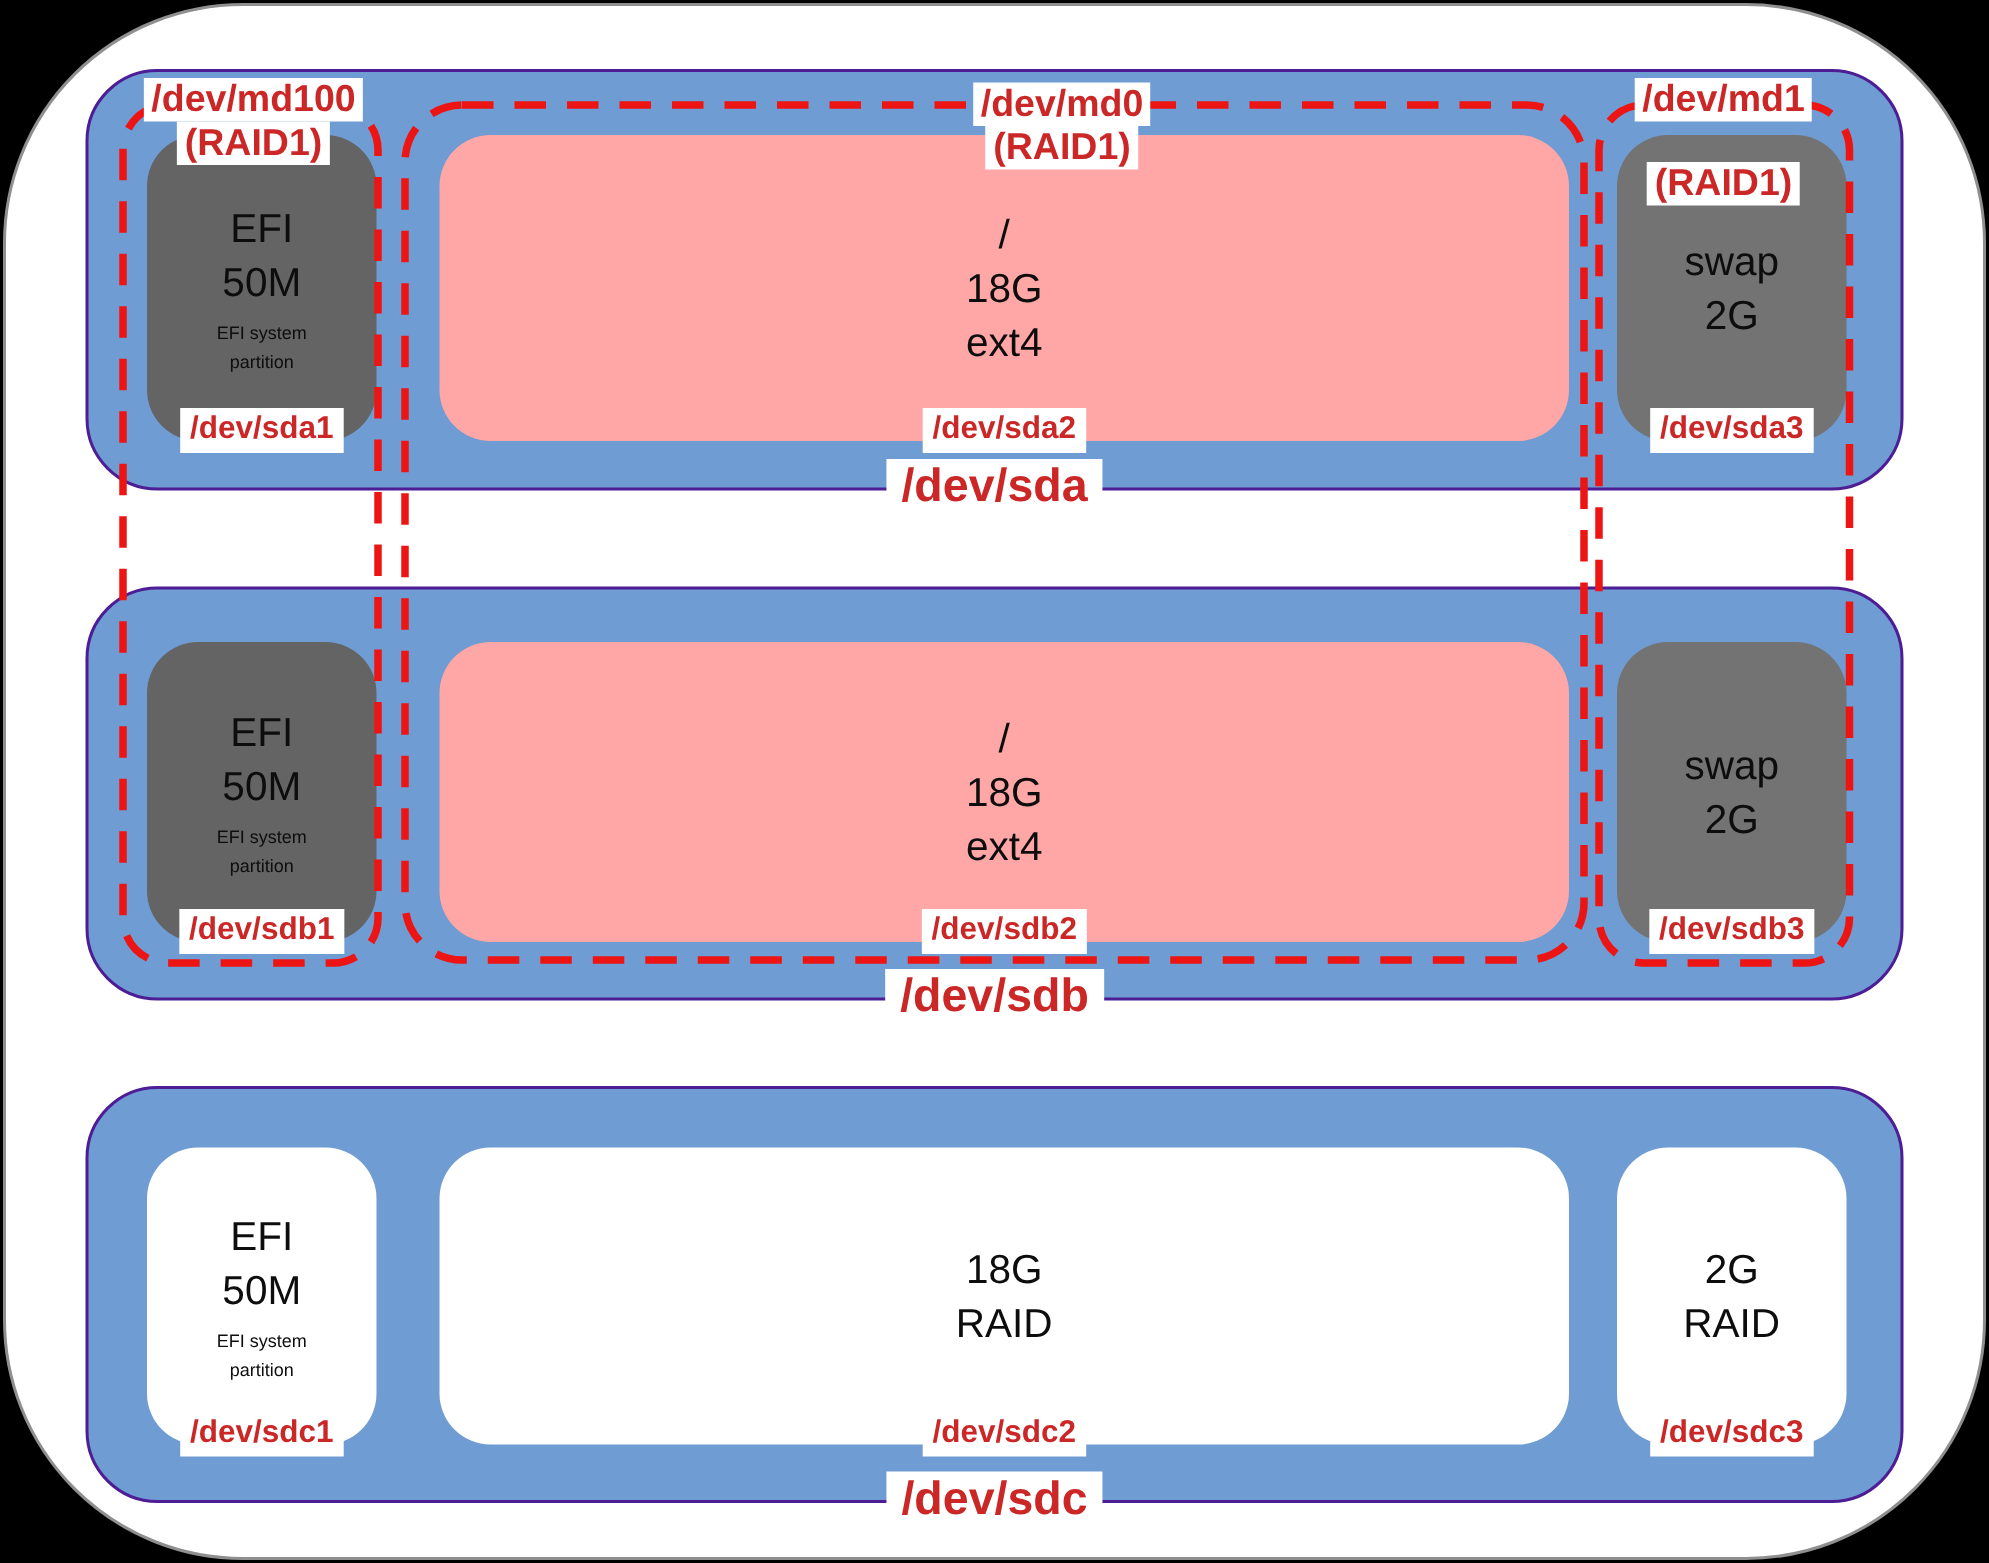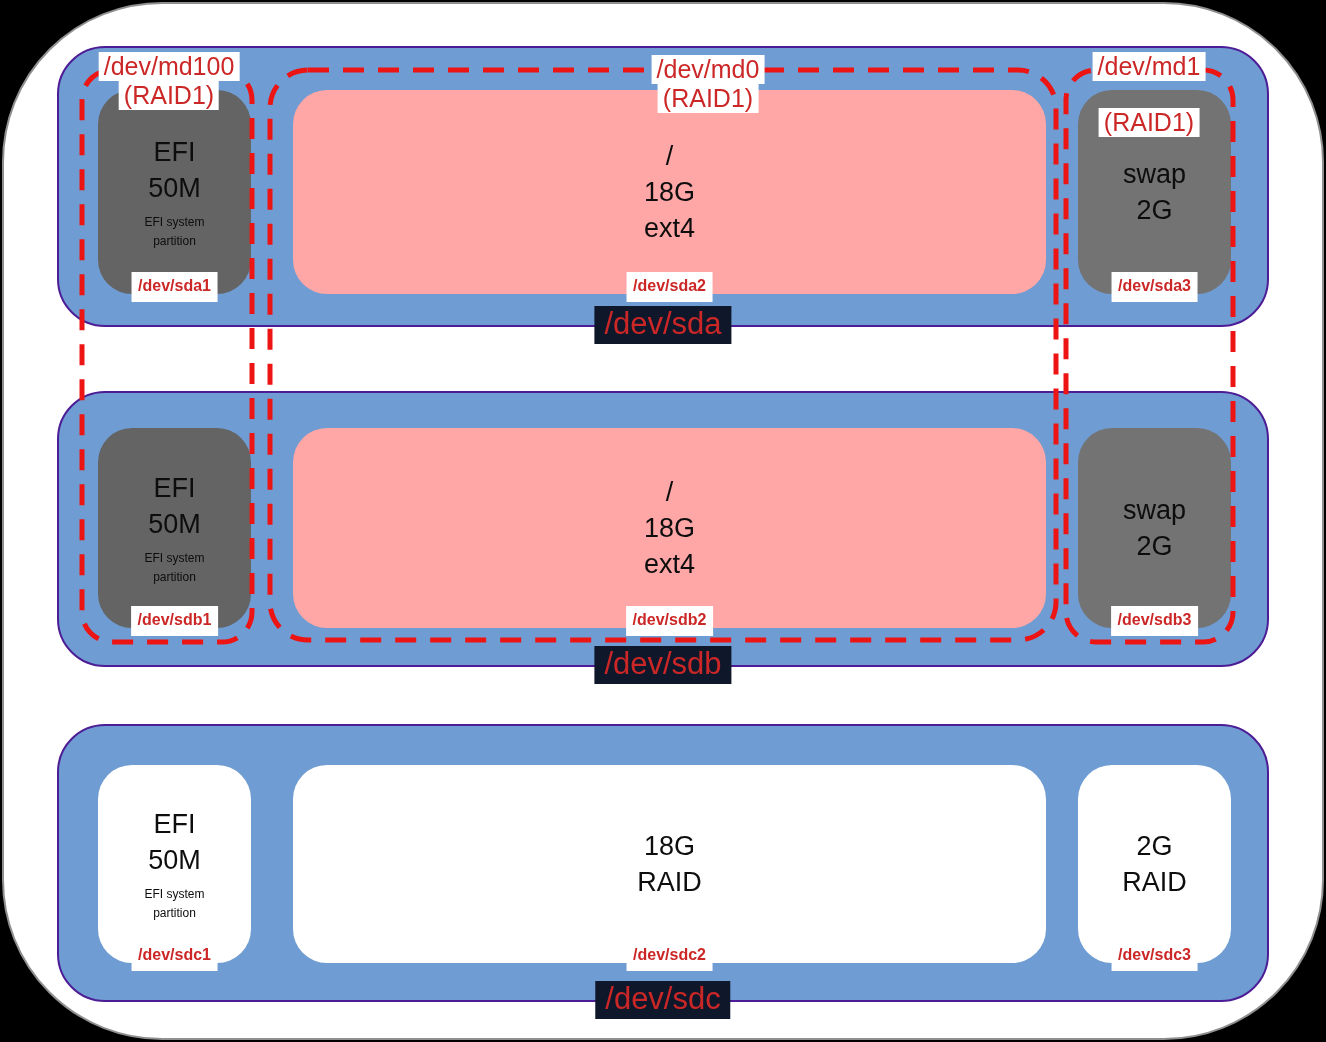--- a/index.html
+++ b/index.html
@@ -35,38 +35,38 @@
   .fill-plain{background:#ffffff;}
   .pcontent{
     width:100%;height:100%;display:flex;flex-direction:column;
     align-items:center;justify-content:center;color:#0d0d0d;text-align:center;
   }
   .pline{font-size:27px;line-height:36px;}
   .psub{font-size:12px;line-height:19px;}
   .psub.first{margin-top:7px;}
   .dev-label{
     position:absolute;left:50%;bottom:-8px;transform:translateX(-50%);
-    background:#fff;color:#cc2727;font-weight:bold;font-size:16px;
+    background:#fff;color:#cc2727;font-weight:bold;font-size:21px;
     line-height:28px;padding:0 7px 2px 7px;white-space:nowrap;z-index:12;
   }
   .disk-label{
     position:absolute;left:50%;bottom:-19px;transform:translateX(-50%);
-    background:#0f172a;color:#cc2727;font-weight:normal;font-size:31px;
+    background:#ffffff;color:#cc2727;font-weight:bold;font-size:31px;
     line-height:36px;padding:0 10px 2px 10px;white-space:nowrap;z-index:12;
   }
   .raid-overlay{
     position:absolute;left:0;top:0;width:1326px;height:1042px;
     z-index:8;pointer-events:none;
   }
   .md-label{
     position:absolute;display:flex;flex-direction:column;align-items:center;
     z-index:12;transform:translateX(-50%);
   }
   .md-label span{
-    background:#fff;color:#cc2727;font-weight:normal;font-size:25px;
+    background:#fff;color:#cc2727;font-weight:bold;font-size:25px;
     line-height:28px;padding:0 5px 1px 5px;white-space:nowrap;
   }
   .md-md100{left:169px;top:52px;}
   .md-md0{left:664px;top:55px;margin-left:44px;}
   .md-md1{left:1149px;top:52px;gap:27px;}
 </style>
 </head>
 <body>
 
 <div class="canvas">

